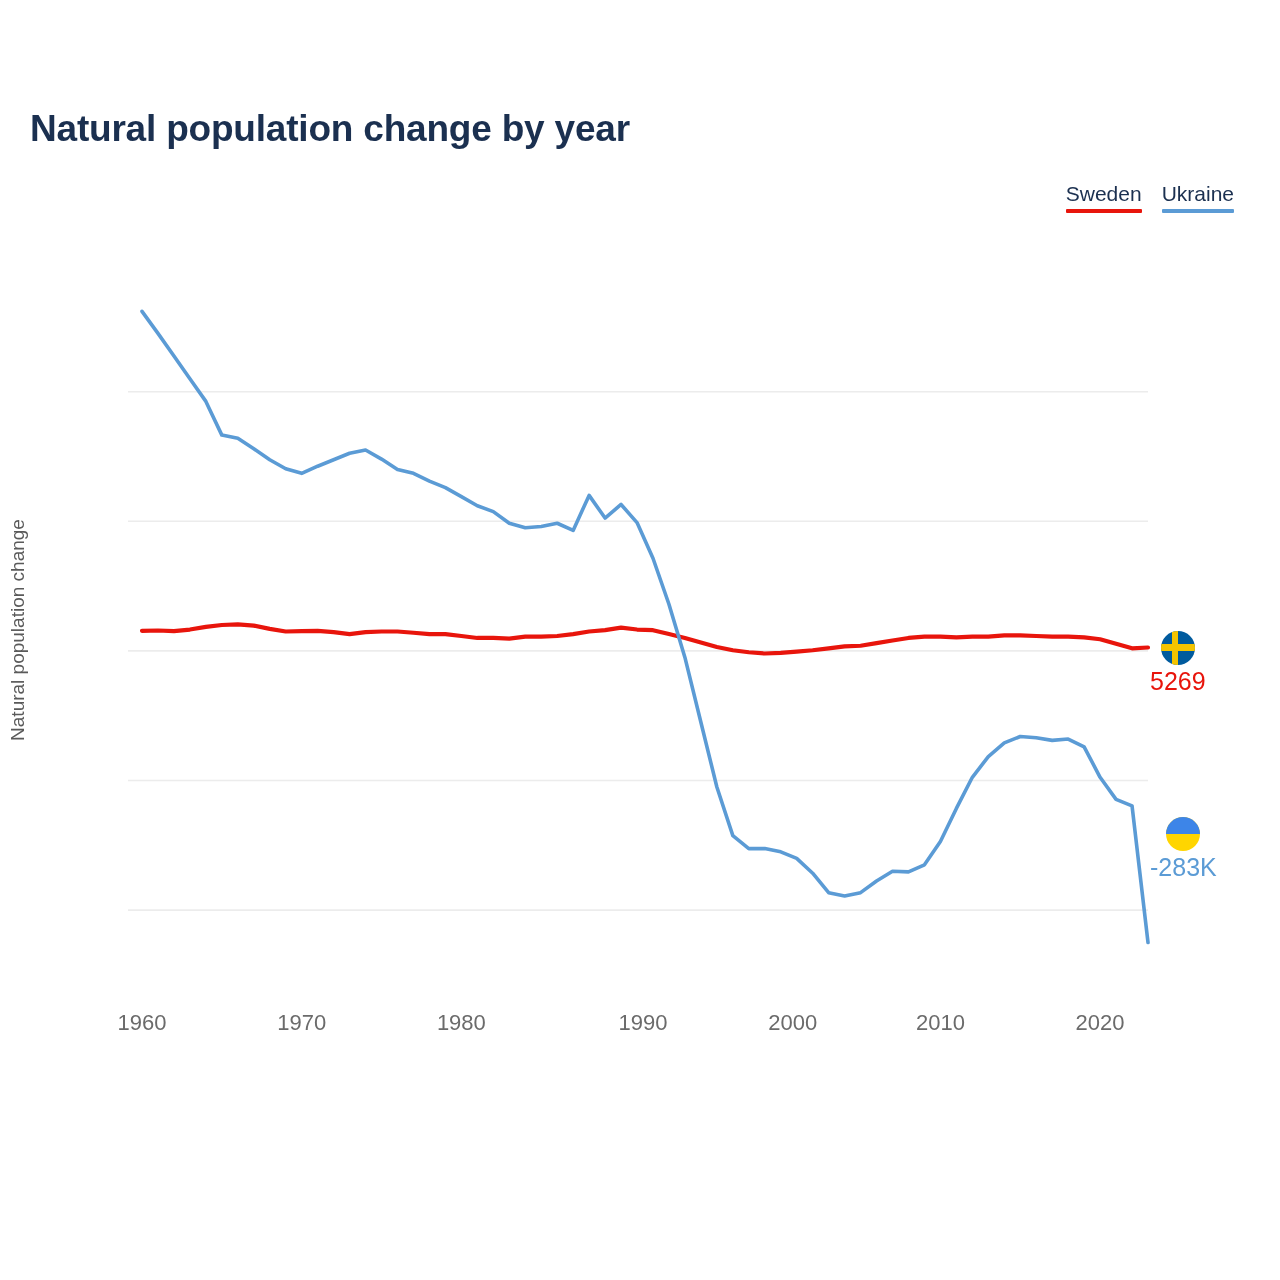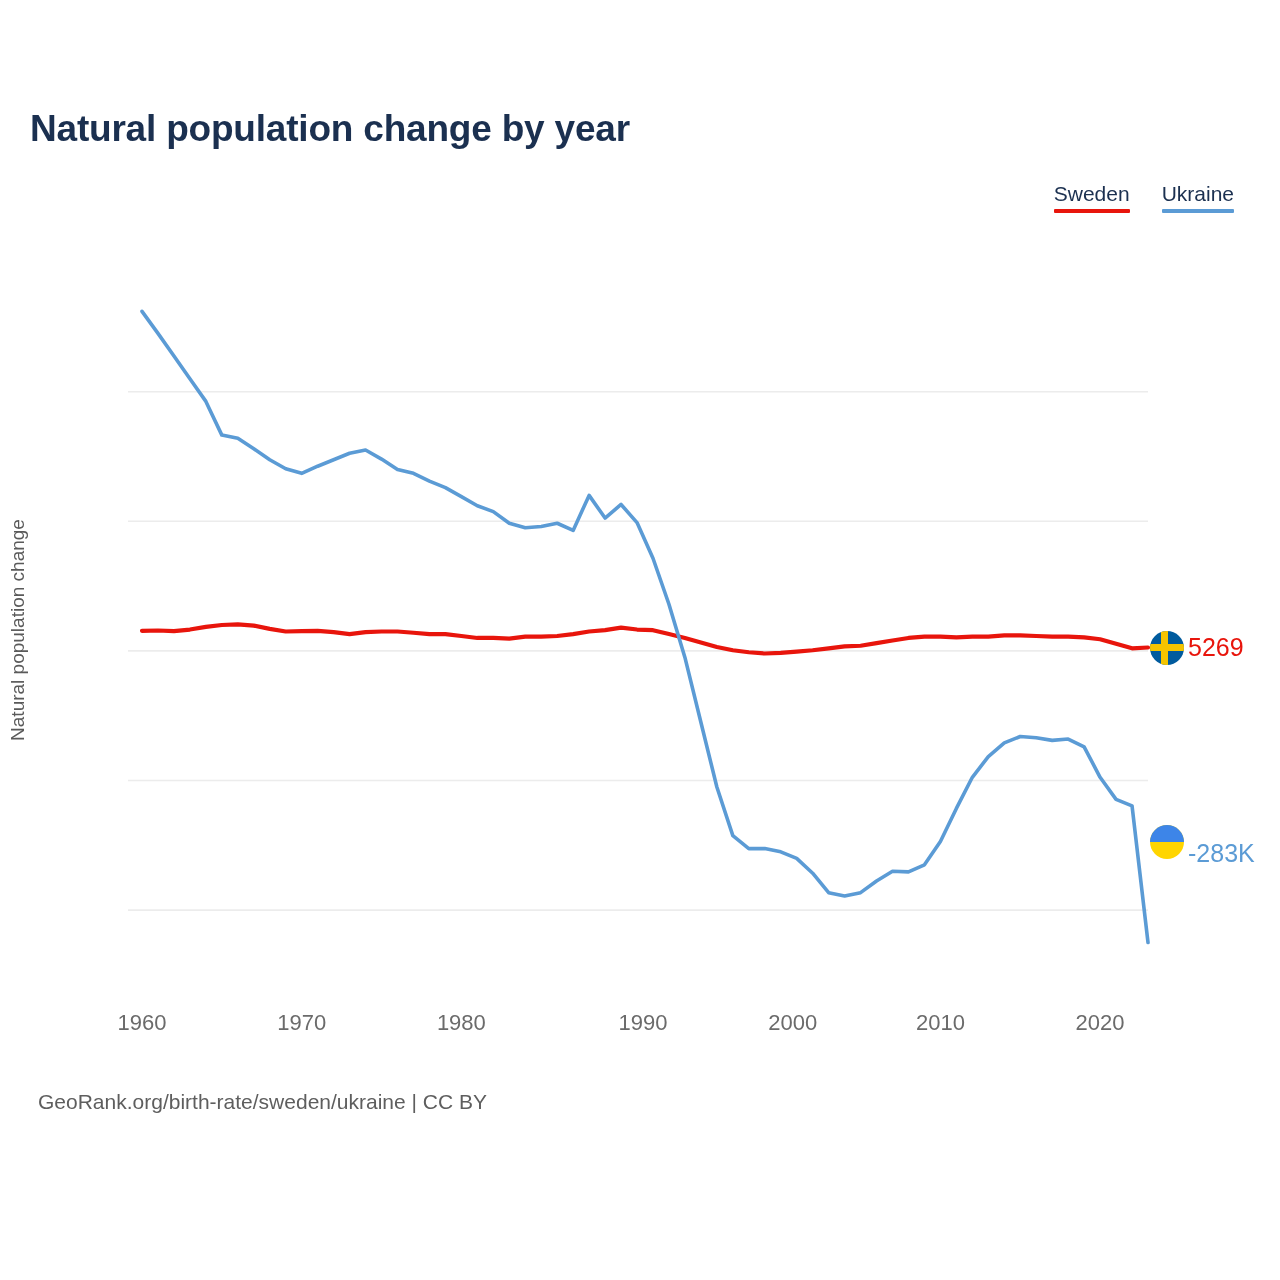--- a/index.html
+++ b/index.html
@@ -25,21 +25,21 @@
     color: #1b3050;
     letter-spacing: -0.2px;
     white-space: nowrap;
   }
 
   
   #legend {
     position: absolute;
     right: 26px; top: 182px;
     display: flex;
-    gap: 32px;
+    gap: 20px;
     align-items: flex-start;
     margin-left: 48px;
   }
   .legend-item {
     display: flex;
     flex-direction: column;
     align-items: center;
     cursor: pointer;
   }
   .legend-label {
@@ -106,20 +106,21 @@
     white-space: nowrap;
   }
 
   
   .end-label {
     position: absolute;
     display: flex;
     align-items: center;
     gap: 4px;
     white-space: nowrap;
+    flex-direction: column;
   }
   .flag-dot {
     width: 34px; height: 34px;
     border-radius: 50%;
     overflow: hidden;
     position: relative;
     flex: 0 0 auto;
   }
   .end-value {
     font-size: 25px;
@@ -197,20 +198,19 @@
     <div id="y-axis-title">Natural population change</div>
   </div>
 
   <div class="end-label" id="end-sweden" style="left: 1150px; top: 630.508px;">
     <span class="flag-dot flag-se"></span>
     <span class="end-value" id="end-sweden-value" style="color: rgb(232, 21, 12);">5269</span>
   </div>
 
   <div class="end-label" id="end-ukraine" style="left: 1150px; top: 817.329px;">
     <span class="flag-dot flag-ua"></span>
-    <span class="end-value" id="end-ukraine-value" style="color: rgb(91, 155, 213); margin-top: 24px;">-283K</span>
+    <span class="end-value" id="end-ukraine-value" style="color: rgb(91, 155, 213);">-283K</span>
   </div>
 
   <div id="footer">
-    <div>GeoRank.org/birth-rate/sweden/ukraine | CC BY</div>
   </div>
 
 </div>
 
 </body></html>

